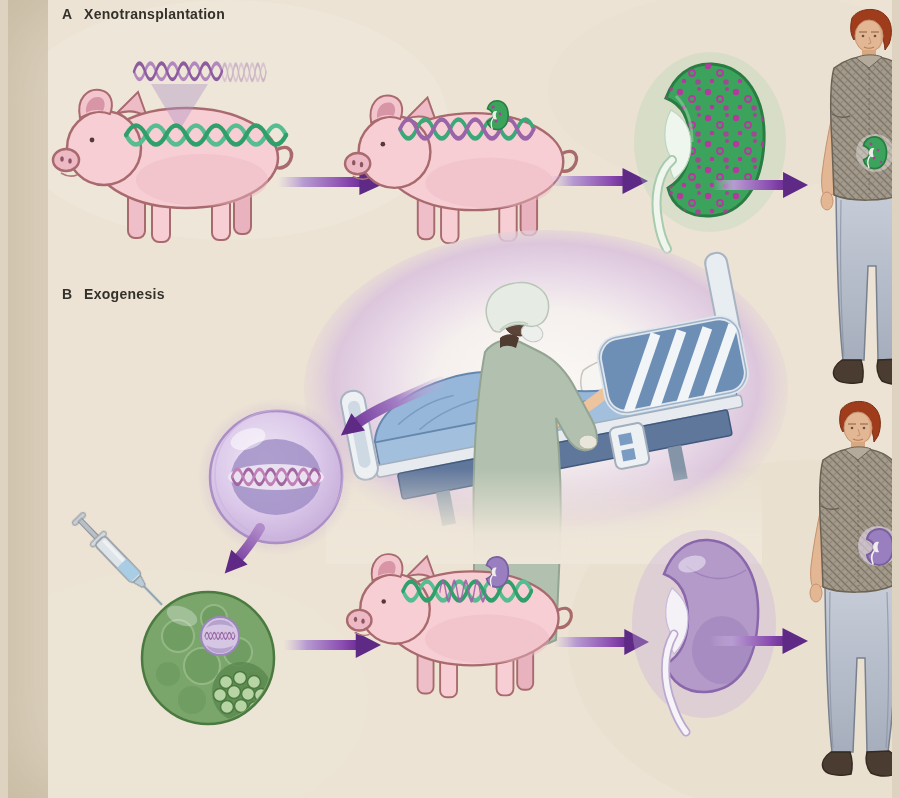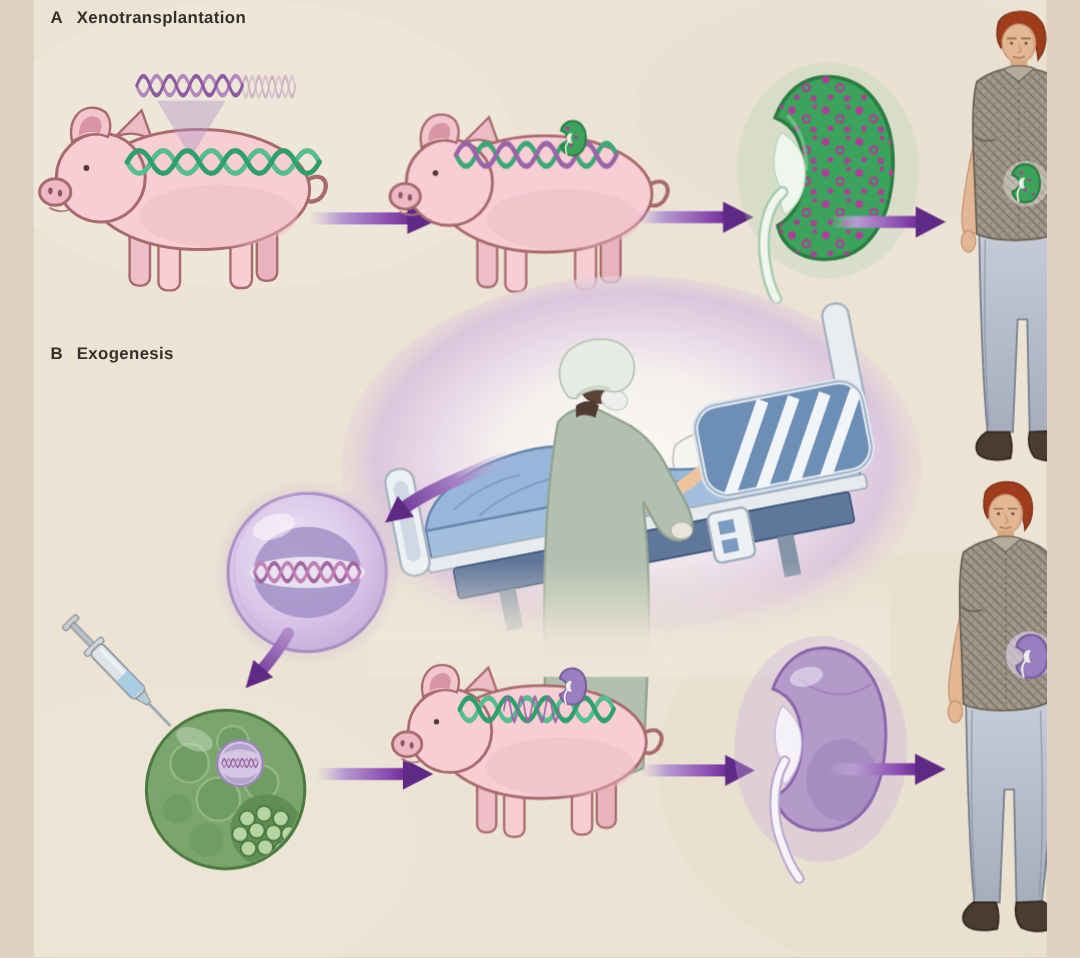--- a/index.html
+++ b/index.html
@@ -1,18 +1,18 @@
 <!DOCTYPE html>
 <html><head>
 <meta charset="utf-8">
 <style>
   html,body{margin:0;padding:0;}
   body{background:#ddd3c0;font-family:"Liberation Sans",sans-serif;}
   #stage{width:844px;height:798px;position:relative;margin:0 auto;
-         box-shadow:inset 0 0 90px rgba(150,125,90,.35);overflow:hidden;}
+         box-shadow:inset 0 0 90px rgba(150,125,90,.35);overflow:hidden;padding-left:40px;}
   svg{display:block;}
   .ptitle{font:700 14px "Liberation Sans",sans-serif;fill:#34312b;letter-spacing:.3px;}
   .s1{stroke:var(--d1,#2f9f6b);}
   .s2{stroke:var(--d2,#55bd8f);}
 </style>
 </head>
 <body>
 
 <div id="stage">
 <svg width="900" height="798" viewBox="0 0 900 798">

